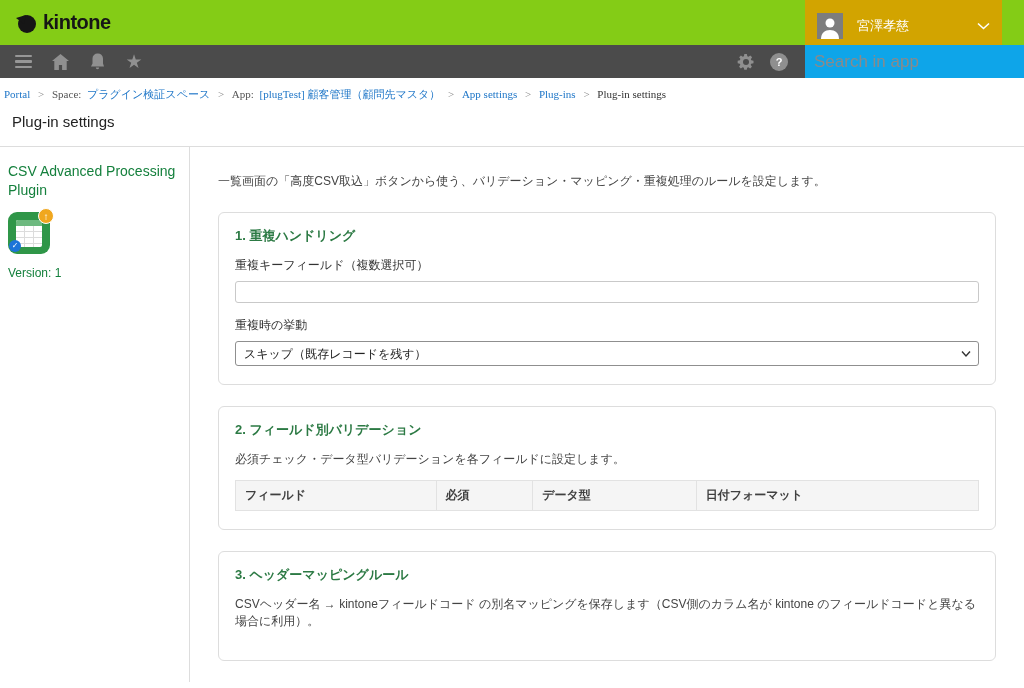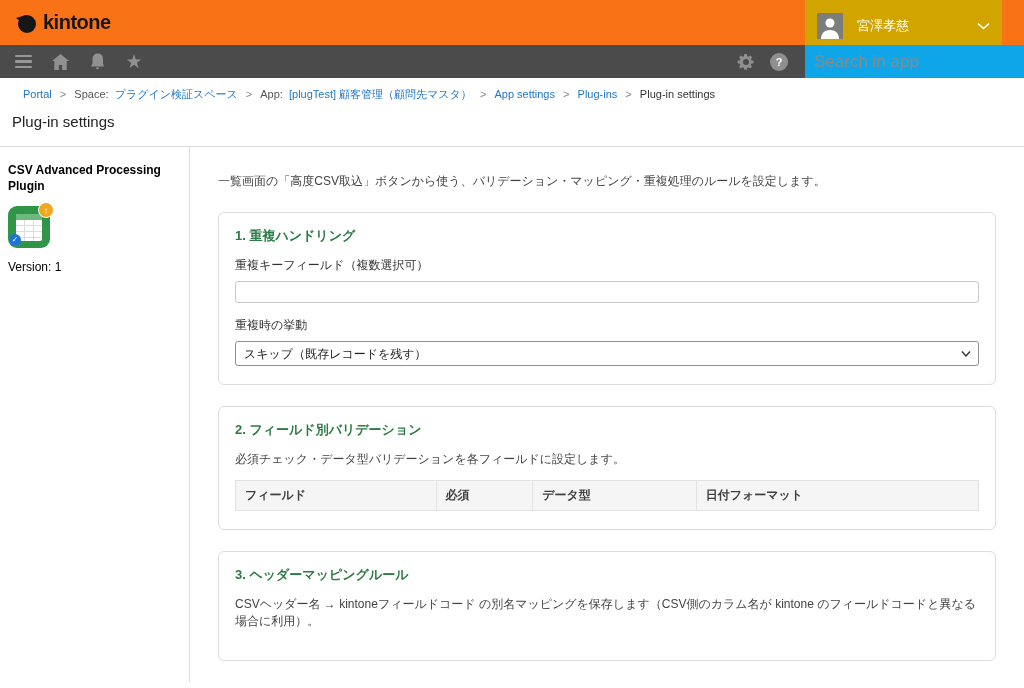--- a/index.html
+++ b/index.html
@@ -1,20 +1,20 @@
 <!DOCTYPE html>
 <html><head>
 <meta charset="utf-8">
 <style>
   * { margin:0; padding:0; box-sizing:border-box; }
   html,body { width:1024px; height:688px; background:#fff; overflow:hidden;
     font-family:"Liberation Sans","DejaVu Sans",sans-serif; }
 
   
-  .app-header { height:45px; background:#f97316; position:relative;
+  .app-header { height:45px; background:#84cc16; position:relative;
     display:flex; align-items:center; padding-left:14px; }
   .logo { display:flex; align-items:center; gap:5px; cursor:pointer; }
   .logo-text { font-size:20px; font-weight:bold; color:#161616; letter-spacing:-0.5px; }
   .user-box { position:absolute; top:0; right:22px; width:197px; height:51px;
     background:#d2a400; display:flex; align-items:center; padding:0 12px; cursor:pointer; }
   .avatar { width:26px; height:26px; background:#7d7d7d; display:flex;
     align-items:flex-end; justify-content:center; overflow:hidden; }
   .user-name { color:#fff; font-size:13px; margin-left:14px; flex:1; }
   .chev-svg { display:block; }
 
@@ -32,46 +32,46 @@
     color:#fff; font-size:11px; font-weight:bold; display:flex; align-items:center;
     justify-content:center; cursor:pointer; }
   .search-area { position:absolute; right:22px; top:0; width:197px; height:33px; display:flex; }
   .search-input { flex:1; height:33px; border:none; outline:none; padding:0 9px;
     font-size:17px; color:#333; background:#0ea5e9; }
   .search-input::placeholder { color:#8a8a8a; }
   .search-btn { width:36px; height:33px; background:#e9e9e9; border:none;
     display:flex; align-items:center; justify-content:center; cursor:pointer; }
 
   
-  .breadcrumb { padding:9px 23px 2px; font-size:11px; color:#555; }
+  .breadcrumb { padding:9px 4px 2px; font-size:11px; color:#555;font-family:Liberation Serif, serif; }
   .bc-link { color:#2077c8; cursor:pointer; }
   .bc-sep { color:#888; margin:0 5px; }
   .bc-prefix { color:#555; margin-right:3px; }
   .bc-current { color:#333; }
   .page-title { padding:9px 12px 16px; font-size:15px; color:#222; }
   .header-divider { border-top:1px solid #ddd; }
 
   
   .content { display:flex; min-height:527px; }
   .sidebar { width:190px; border-right:1px solid #ddd; padding:15px 10px 0 8px; }
-  .plugin-name { font-size:12px; font-weight:bold; color:#000000; line-height:1.35; }
+  .plugin-name { font-size:14px; font-weight:normal; color:#15803d; line-height:1.35; }
   .plugin-icon { width:42px; height:42px; background:#2f9648; border-radius:9px;
     margin-top:12px; position:relative; }
   .sheet { position:absolute; left:8px; top:8px; width:26px; height:27px; background:#fff;
     border-radius:2px; overflow:hidden; }
   .sheet .hdr { height:6px; background:#6db97f; }
   .sheet .row { height:6px; border-bottom:1px solid #dcdcdc; }
   .sheet .col { position:absolute; top:6px; bottom:0; width:1px; background:#dcdcdc; }
   .badge-up { position:absolute; top:-4px; right:-4px; width:16px; height:16px;
     border-radius:50%; background:#f0a71f; color:#fff; font-size:10px; line-height:16px;
     text-align:center; border:1px solid #fff; }
   .badge-check { position:absolute; bottom:2px; left:1px; width:12px; height:12px;
     border-radius:50%; background:#1d74d8; color:#fff; font-size:8px; line-height:12px;
     text-align:center; }
-  .version { margin-top:12px; font-size:12px; color:#000000; }
+  .version { margin-top:12px; font-size:12px; color:#15803d; }
 
   .main { flex:1; padding:26px 28px 0; }
   .main-title { font-size:17px; font-weight:600; color:#333; margin-bottom:11px; }
   .main-desc { font-size:12px; color:#444; margin-bottom:22px; }
 
   .section-box { border:1px solid #ddd; border-radius:6px; padding:14px 16px 18px;
     margin-bottom:21px; }
   .section-heading { font-size:13px; font-weight:bold; color:#2c7a44; margin-bottom:12px; }
   .field-label { font-size:12px; color:#333; margin:10px 0 7px; }
   .text-input { width:100%; height:22px; border:1px solid #c9c9c9; border-radius:3px;

